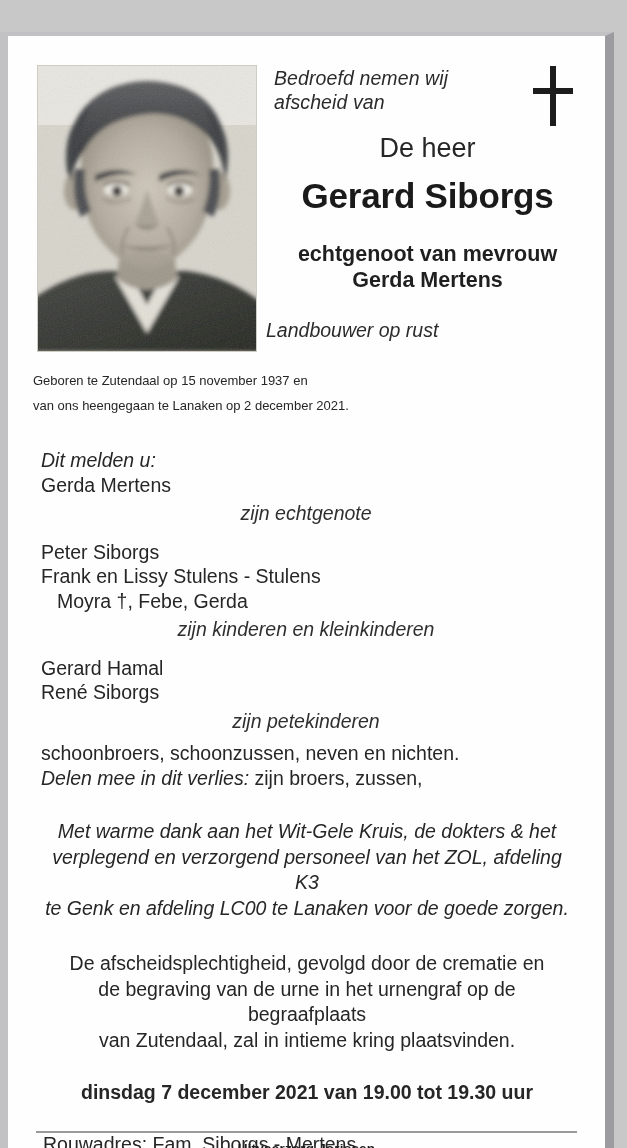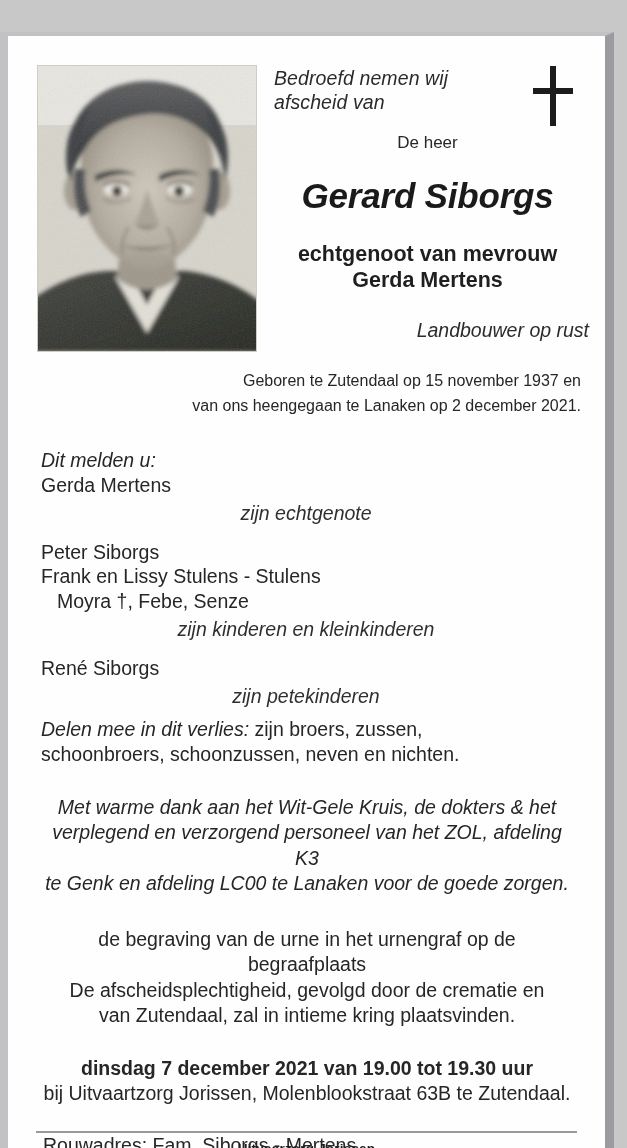--- a/index.html
+++ b/index.html
@@ -82,64 +82,63 @@
     position: absolute;
     left: 0; top: 22px;
     width: 40px; height: 6px;
     background: #1c1c1c;
   }
   .deheer {
     position: absolute;
     left: 0; right: 16px;
     top: 97px;
     text-align: center;
-    font-size: 17px;
+    font-size: 27px;
     color: #262626;
   }
   .name {
     position: absolute;
     left: 0; right: 16px;
     top: 140px;
     text-align: center;
     font-size: 35px;
     font-weight: bold;
     color: #1a1a1a;
     letter-spacing: -.2px;
-    font-style: italic;
   }
   .spouse {
     position: absolute;
     left: 0; right: 16px;
     top: 205px;
     text-align: center;
     font-size: 21.5px;
     font-weight: bold;
     line-height: 26px;
     color: #1f1f1f;
   }
   .occupation {
     position: absolute;
     left: 0; right: 16px;
     top: 283px;
-    text-align: right;
+    text-align: left;
     font-style: italic;
     font-size: 19.5px;
     color: #2b2b2b;
   }
 
   
   .body-area {
     position: absolute;
     left: 0; right: 0;
     top: 322px;
     padding: 0 24px 0 25px;
   }
   .centered {
-    text-align: right;
-    font-size: 16px;
+    text-align: left;
+    font-size: 13px;
     line-height: 25px;
     color: #262626;
   }
   .dates { margin-top: 10px; }
 
   .announce {
     margin-top: 30px;
     font-size: 19.5px;
     line-height: 24.5px;
     color: #262626;
@@ -354,52 +353,52 @@
         <div class="grp">
           <div>Gerda Mertens</div>
           <div class="role">zijn echtgenote</div>
         </div>
 
         <div class="gap"></div>
 
         <div class="grp">
           <div>Peter Siborgs</div>
           <div>Frank en Lissy Stulens - Stulens</div>
-          <div class="indent">Moyra †, Febe, Senze</div>
+          <div class="indent">Moyra †, Febe, Gerda</div>
           <div class="role">zijn kinderen en kleinkinderen</div>
         </div>
 
         <div class="gap"></div>
 
         <div class="grp">
+          <div>Gerard Hamal</div>
           <div>René Siborgs</div>
           <div class="role">zijn petekinderen</div>
         </div>
       </div>
 
       <div class="delen">
+        <div>schoonbroers, schoonzussen, neven en nichten.</div>
         <div><span class="lead">Delen mee in dit verlies:</span><span> zijn broers, zussen,</span></div>
-        <div>schoonbroers, schoonzussen, neven en nichten.</div>
       </div>
 
       <div class="thanks">
         <div>Met warme dank aan het Wit-Gele Kruis, de dokters &amp; het</div>
         <div>verplegend en verzorgend personeel van het ZOL, afdeling K3</div>
         <div>te Genk en afdeling LC00 te Lanaken voor de goede zorgen.</div>
       </div>
 
       <div class="ceremony">
+        <div>De afscheidsplechtigheid, gevolgd door de crematie en</div>
         <div>de begraving van de urne in het urnengraf op de begraafplaats</div>
-        <div>De afscheidsplechtigheid, gevolgd door de crematie en</div>
         <div>van Zutendaal, zal in intieme kring plaatsvinden.</div>
       </div>
 
       <div class="visit">
         <div class="bold">dinsdag 7 december 2021 van 19.00 tot 19.30 uur</div>
-        <div>bij Uitvaartzorg Jorissen, Molenblookstraat 63B te Zutendaal.</div>
       </div>
 
       <div class="rouw">
         <div>Rouwadres: Fam. Siborgs - Mertens</div>
         <div class="pa">p.a. Molenblookstraat 63B, 3690 Zutendaal</div>
       </div>
 
     </div>
 
     <div class="footer">

